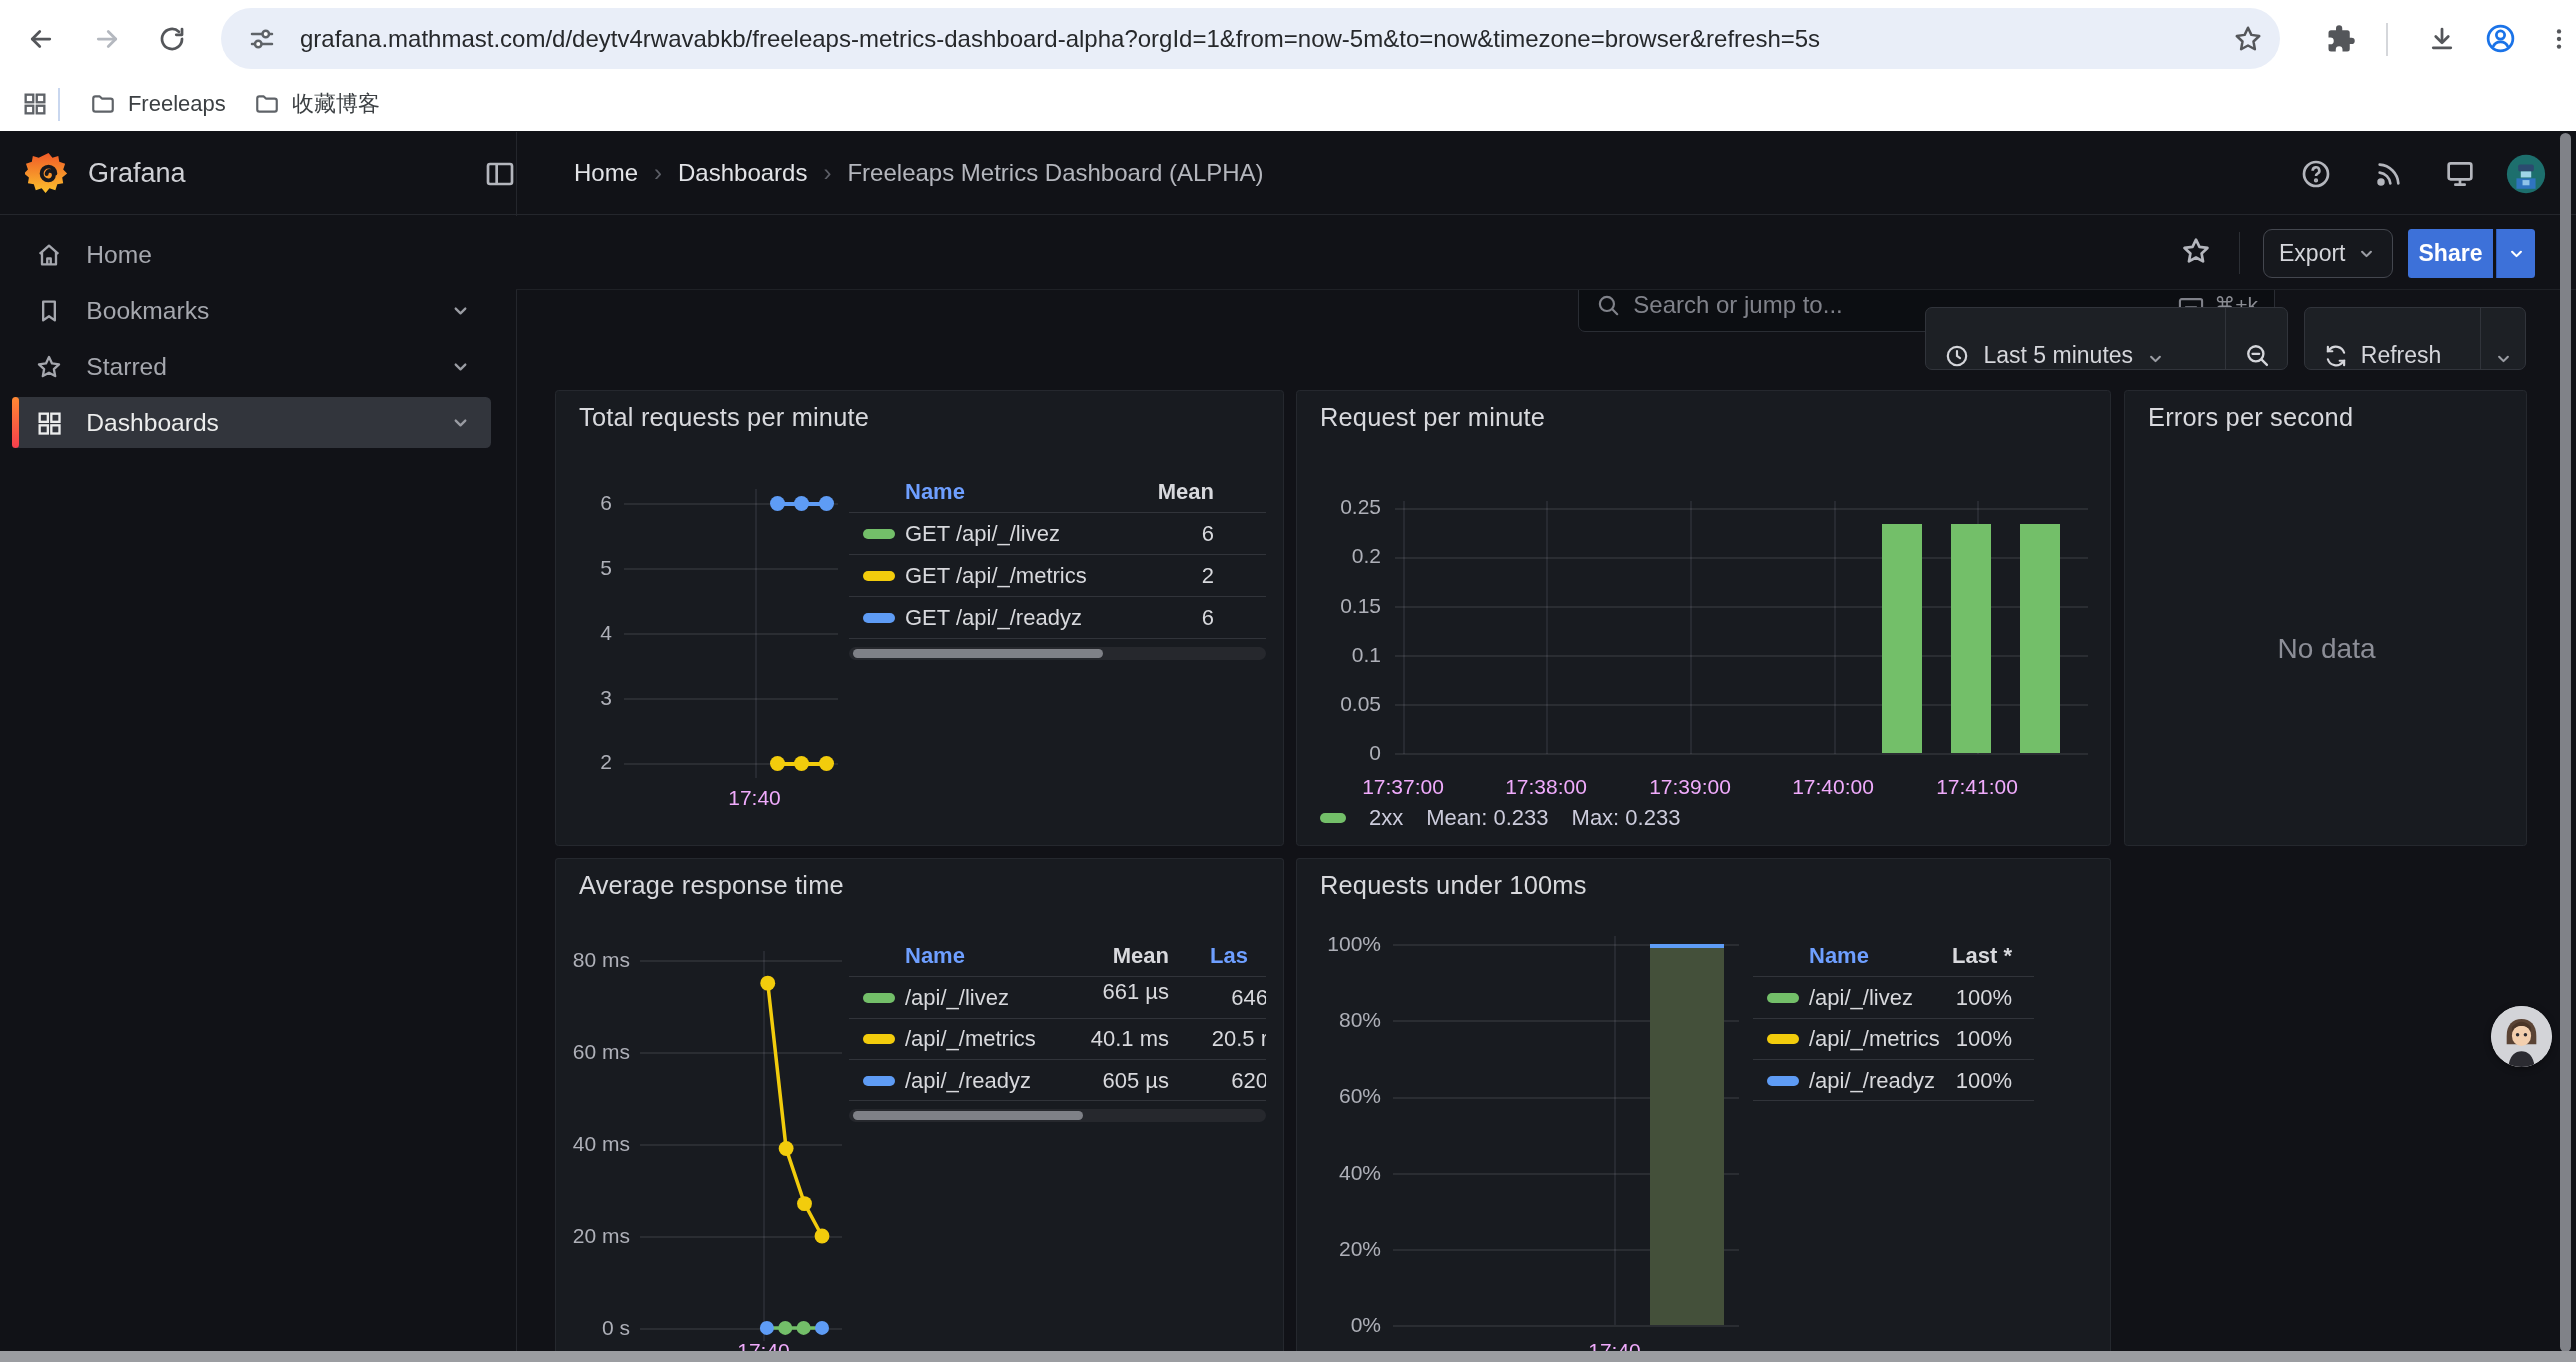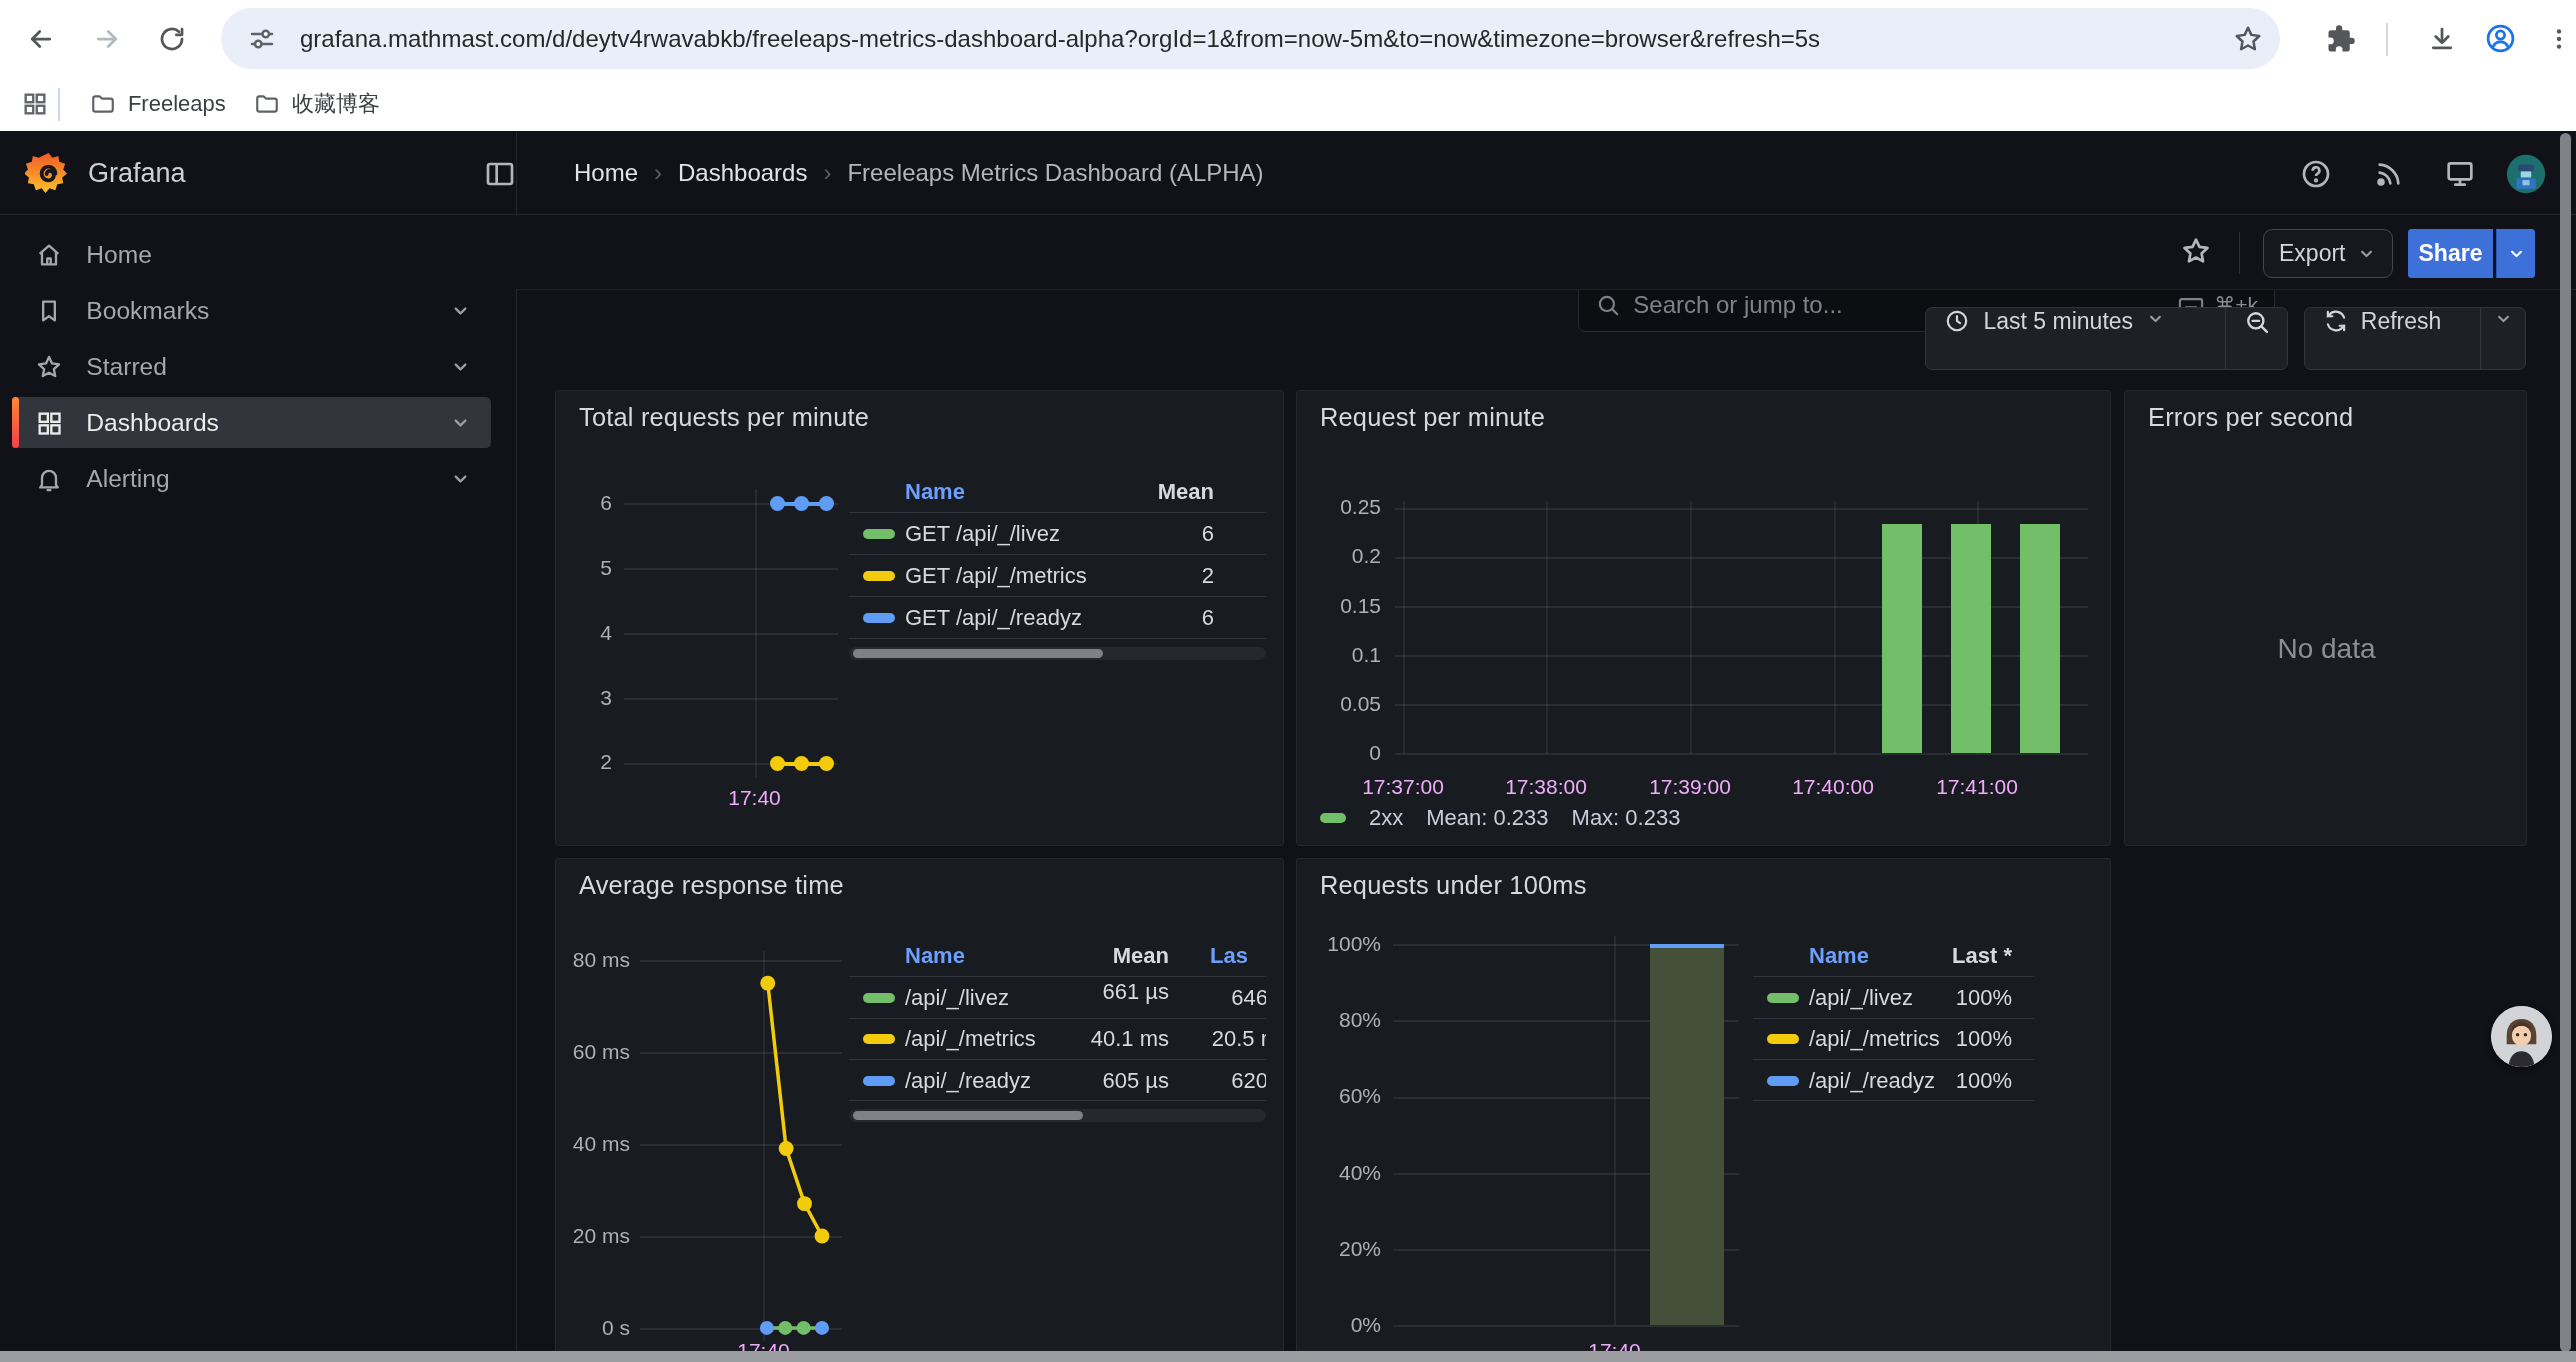--- a/index.html
+++ b/index.html
@@ -55,21 +55,21 @@
   .bar{position:absolute;background:#73bf69;}
   .lg-head{position:absolute;font-size:22px;font-weight:700;color:#6e9fff;}
   .lg-sepline{position:absolute;height:1.3px;background:rgba(204,204,220,0.14);}
   .lg-row-name{position:absolute;font-size:22px;color:#d8d9dd;white-space:nowrap;}
   .lg-val{position:absolute;font-size:22px;color:#d8d9dd;text-align:right;white-space:nowrap;}
   .sw{position:absolute;width:32px;height:9.6px;border-radius:5.3px;}
   .sw.green{background:#73bf69;}.sw.yellow{background:#f2cc0c;}.sw.blue{background:#5e9cf5;}
   .hscroll{position:absolute;height:13px;border-radius:7px;background:#26282d;}
   .hscroll .thumb{position:absolute;left:3.5px;top:1.8px;height:9.6px;border-radius:5.3px;background:#7f8187;}
   .nodata{position:absolute;font-size:28px;color:#8c8e97;text-align:center;}
-  .gbtn{position:absolute;display:flex;align-items:flex-start;background:#1d2025;border:1.3px solid #31343b;border-radius:7px;color:#d5d6db;font-size:23px;font-weight:500;box-sizing:border-box;}
+  .gbtn{position:absolute;display:flex;align-items:flex-end;background:#1d2025;border:1.3px solid #31343b;border-radius:7px;color:#d5d6db;font-size:23px;font-weight:500;box-sizing:border-box;}
   .gbtn .seg-div{width:1.3px;height:100%;background:#31343b;}
   .legend-inline{position:absolute;display:flex;align-items:center;gap:23px;font-size:22px;color:#ccccdc;}
   .pill{width:26px;height:9.6px;border-radius:5.3px;background:#73bf69;}
 
   
   #v-scrollbar{left:2560px;top:133px;width:11.4px;height:1219px;border-radius:6.1px;background:#808288;}
   #h-scrollbar{left:0px;top:1351px;width:2576px;height:11.4px;background:#9b9da1;}
 
   
   #floating-avatar{left:2491px;top:1006px;width:61px;height:61px;border-radius:50%;background:#d3d4d8;overflow:hidden;box-shadow:0 1.8px 7px rgba(0,0,0,.4);}
@@ -293,34 +293,20 @@
           </svg>
         </span>
       <span class="lbl">Dashboards</span>
       <span class="chev">
           <svg width="23" height="23" viewBox="0 0 24 24" fill="none" stroke="currentColor" stroke-width="2.4" stroke-linecap="round" stroke-linejoin="round">
             <path d="M7 10l5 5 5-5"></path>
           </svg>
         </span>
     </div>
     <div class="abs" id="sel-bar" style="top:182px;"></div>
-    <div class="abs side-item" style="top:238px;">
-      <span class="ico">
-          <svg width="28" height="28" viewBox="0 0 24 24" fill="none" stroke="currentColor" stroke-width="2" stroke-linejoin="round">
-            <path d="M6 17v-6a6 6 0 0 1 12 0v6l1.5 2.2h-15z"></path>
-            <path d="M10 21.5h4"></path>
-          </svg>
-        </span>
-      <span class="lbl">Alerting</span>
-      <span class="chev">
-          <svg width="23" height="23" viewBox="0 0 24 24" fill="none" stroke="currentColor" stroke-width="2.4" stroke-linecap="round" stroke-linejoin="round">
-            <path d="M7 10l5 5 5-5"></path>
-          </svg>
-        </span>
-    </div>
   </div>
 
   <div class="abs" id="gf-toolbar">
     <div class="abs nav-ico" style="left:1664px;top:19px;">
       <svg width="32" height="32" viewBox="0 0 24 24" fill="none" stroke="currentColor" stroke-width="2" stroke-linejoin="round">
           <path d="M12 3.5l2.6 5.4 6 .8-4.4 4.2 1.1 5.9-5.3-2.9-5.3 2.9 1.1-5.9L3.4 9.7l6-.8z"></path>
         </svg>
     </div>
     <div class="abs" style="left:1723px;top:16px;width:1.3px;height:42px;background:#2c2f35;"></div>
     <div class="abs tbtn" id="export-button">

